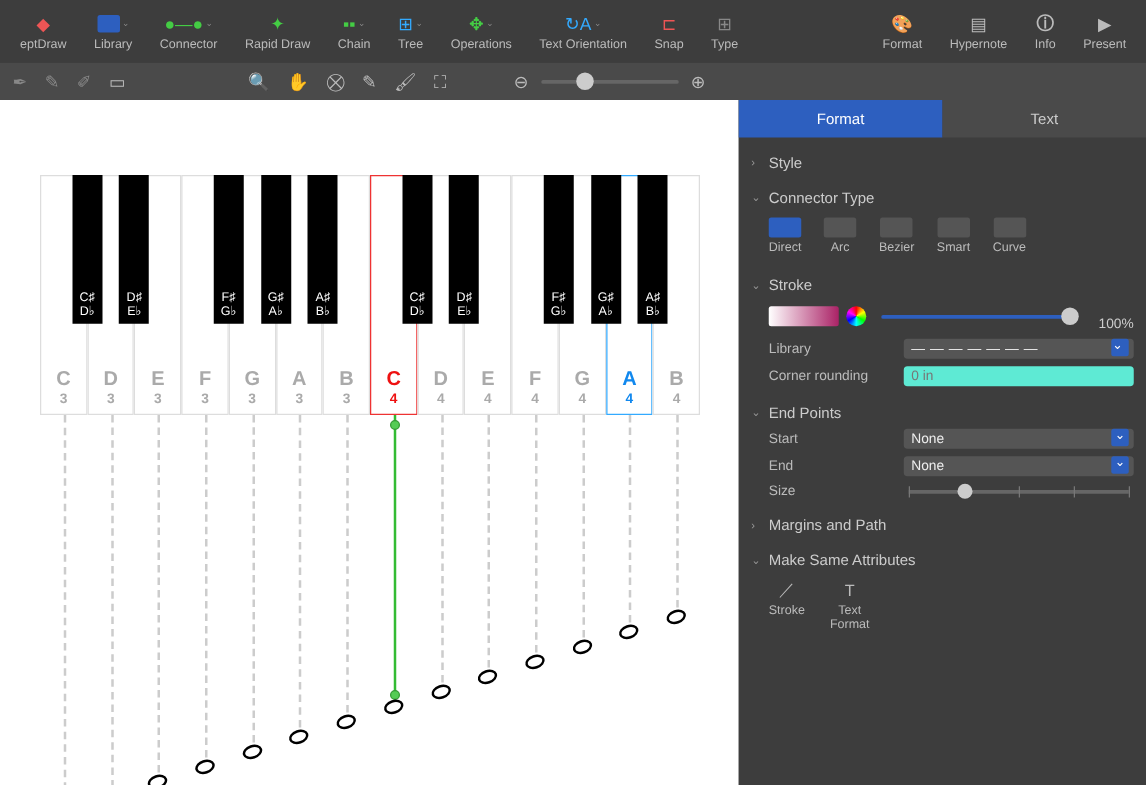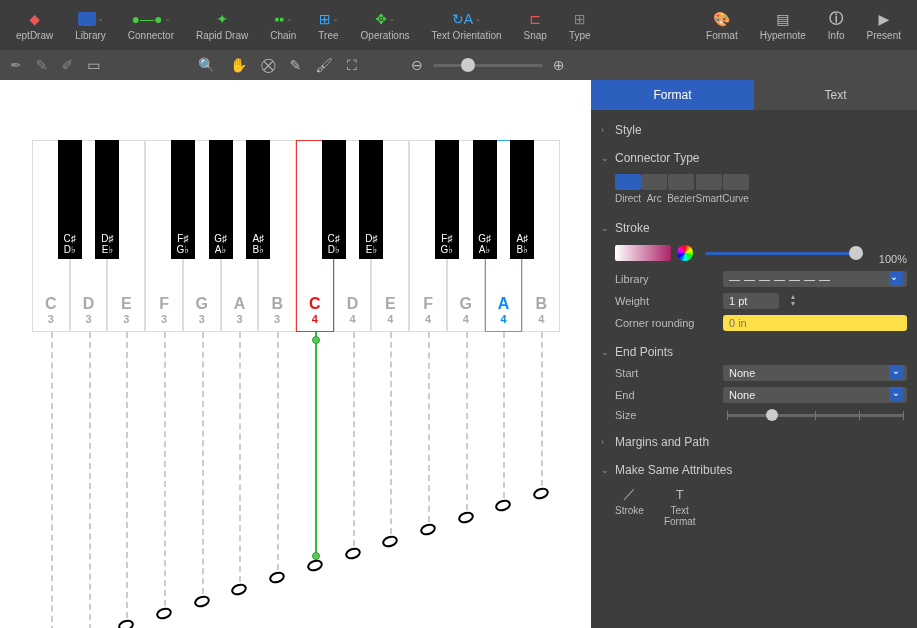--- a/index.html
+++ b/index.html
@@ -50,22 +50,22 @@
 .tab { flex: 1; display: flex; align-items: center; justify-content: center; background: #4a4a4a; cursor: pointer; font-size: 12px; }
 .tab.active { background: #2d5fbf; color: #fff; }
 .panel-body { padding: 6px 10px; overflow: auto; }
 .sect { padding: 4px 0; }
 .sect-head { display: flex; align-items: center; gap: 4px; cursor: pointer; padding: 3px 0; }
 .sect-head .chev { font-size: 9px; color: #999; width: 10px; }
 .row { display: flex; align-items: center; padding: 3px 0 3px 14px; gap: 8px; }
 .row-label { width: 100px; color: #bbb; font-size: 11px; }
 .select { flex: 1; background: #555; color: #eee; border-radius: 3px; padding: 2px 6px; font-size: 11px; position: relative; }
 .select.blue-end::after { content: "⌄"; position: absolute; right: 4px; top: 0; background: #2d5fbf; border-radius: 2px; width: 14px; text-align: center; color: #fff; font-size: 10px; height: 14px; line-height: 12px; }
-.select.dim { background: #fde047; color: #777; }
-.ctype-row { display: flex; padding: 6px 0 6px 14px; }
+.select.dim { background: #5eead4; color: #777; }
+.ctype-row { display: flex; gap: 18px; padding: 6px 0 6px 14px; }
 .ctype { display: flex; flex-direction: column; align-items: center; gap: 3px; font-size: 10px; color: #bbb; cursor: pointer; }
 .ctype .cbox { width: 26px; height: 16px; background: #555; border-radius: 2px; }
 .ctype.active .cbox { background: #2d5fbf; }
 .stroke-color-row { display: flex; align-items: center; gap: 6px; padding: 3px 0 3px 14px; }
 .color-grad { width: 56px; height: 16px; background: linear-gradient(to right, #fff, #a26); border-radius: 2px; }
 .color-wheel { width: 16px; height: 16px; border-radius: 50%; background: conic-gradient(red,yellow,lime,cyan,blue,magenta,red); }
 .opacity-track { flex: 1; height: 3px; background: #2d5fbf; border-radius: 2px; position: relative; margin: 0 6px; }
 .opacity-thumb { position: absolute; right: -6px; top: -6px; width: 14px; height: 14px; background: #ccc; border-radius: 50%; }
 .pct { font-size: 11px; width: 38px; text-align: right; margin-top: 12px; }
 .num-input { width: 56px; background: #555; color: #eee; border-radius: 3px; padding: 2px 6px; font-size: 11px; position: relative; }
@@ -342,24 +342,20 @@
         <div class="opacity-track">
             <div class="opacity-thumb"></div>
           </div>
         <div class="pct">100%</div>
       </div>
       <div class="row">
         <div class="row-label">Library</div>
         <div class="select blue-end" style="letter-spacing:4px;">———————</div>
       </div>
       <div class="row">
-        <div class="row-label">Weight</div>
-        <div class="num-input"><span>1 pt</span><span class="stepper">▴<br>▾</span></div>
-      </div>
-      <div class="row">
         <div class="row-label">Corner rounding</div>
         <div class="select dim">0 in</div>
       </div>
     </div>
     <div class="sect">
       <div class="sect-head">
           <span class="chev">⌄</span>
           <span>End Points</span>
         </div>
       <div class="row">

